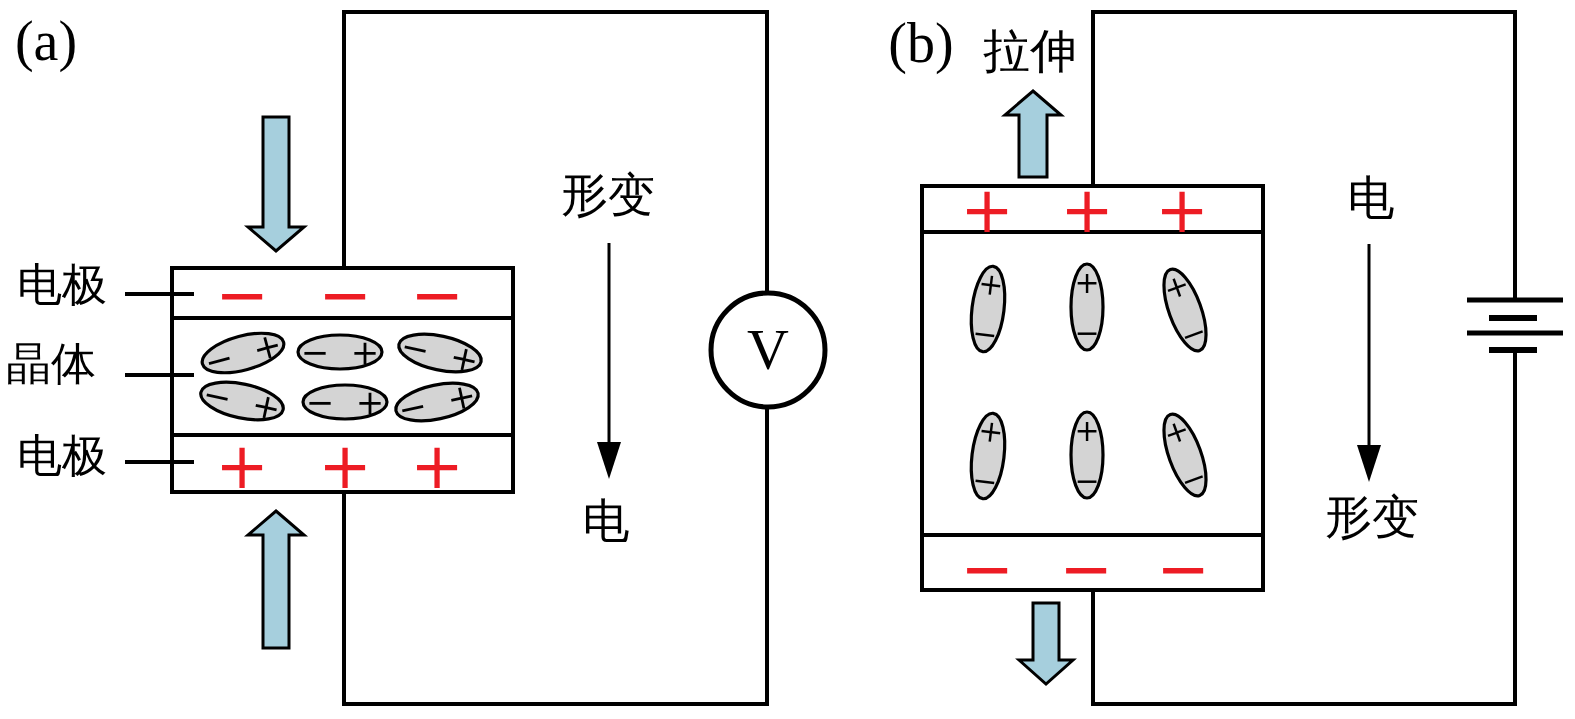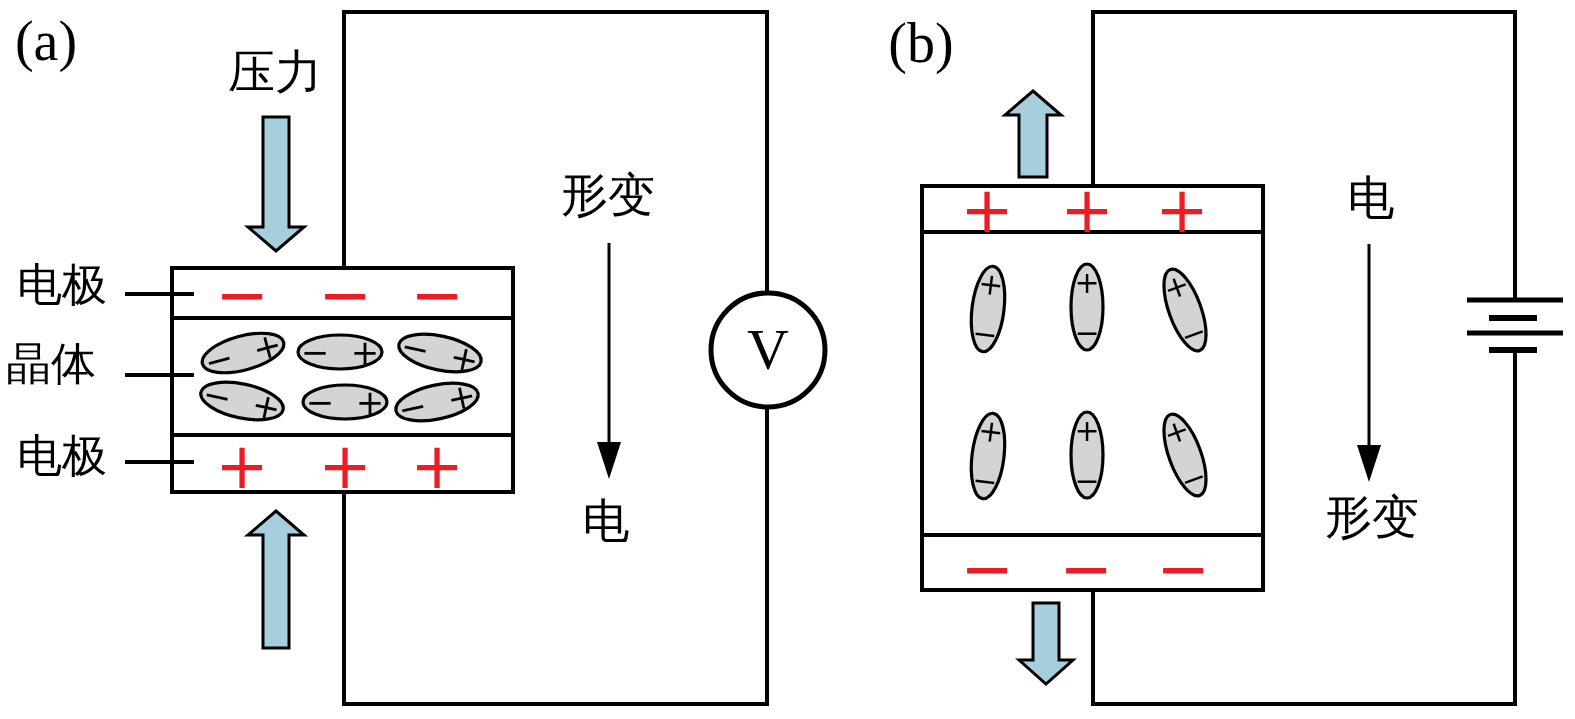--- a/index.html
+++ b/index.html
@@ -147,24 +147,24 @@
     </g>
 
     <polygon class="bluearrow" points="1033,91 1061,115 1047,115 1047,177 1019,177 1019,115 1005,115"></polygon>
     <polygon class="bluearrow" points="1033,603 1059,603 1059,660 1073,660 1046,684 1019,660 1033,660"></polygon>
 
     <line class="thinarrow" x1="1369" y1="244" x2="1369" y2="453"></line>
     <polygon class="thinhead" points="1369,482 1357,445 1381,445"></polygon>
   </svg>
 
   <div class="t" style="left:46px;top:12px;font-size:56px;">(a)</div>
-  <div class="t" style="left:275px;top:48px;font-size:47px;">压力</div>
   <div class="t" style="left:62px;top:262px;font-size:45px;">电极</div>
   <div class="t" style="left:51px;top:341px;font-size:45px;">晶体</div>
   <div class="t" style="left:62px;top:433px;font-size:45px;">电极</div>
   <div class="t" style="left:608px;top:171px;font-size:47px;">形变</div>
   <div class="t" style="left:606px;top:497px;font-size:47px;">电</div>
   <div class="t" style="left:768px;top:320px;font-size:58px;">V</div>
 
   <div class="t" style="left:921px;top:14px;font-size:56px;">(b)</div>
+  <div class="t" style="left:1030px;top:27px;font-size:47px;">拉伸</div>
   <div class="t" style="left:1371px;top:174px;font-size:47px;">电</div>
   <div class="t" style="left:1372px;top:493px;font-size:47px;">形变</div>
 </div>
 
 </body></html>

